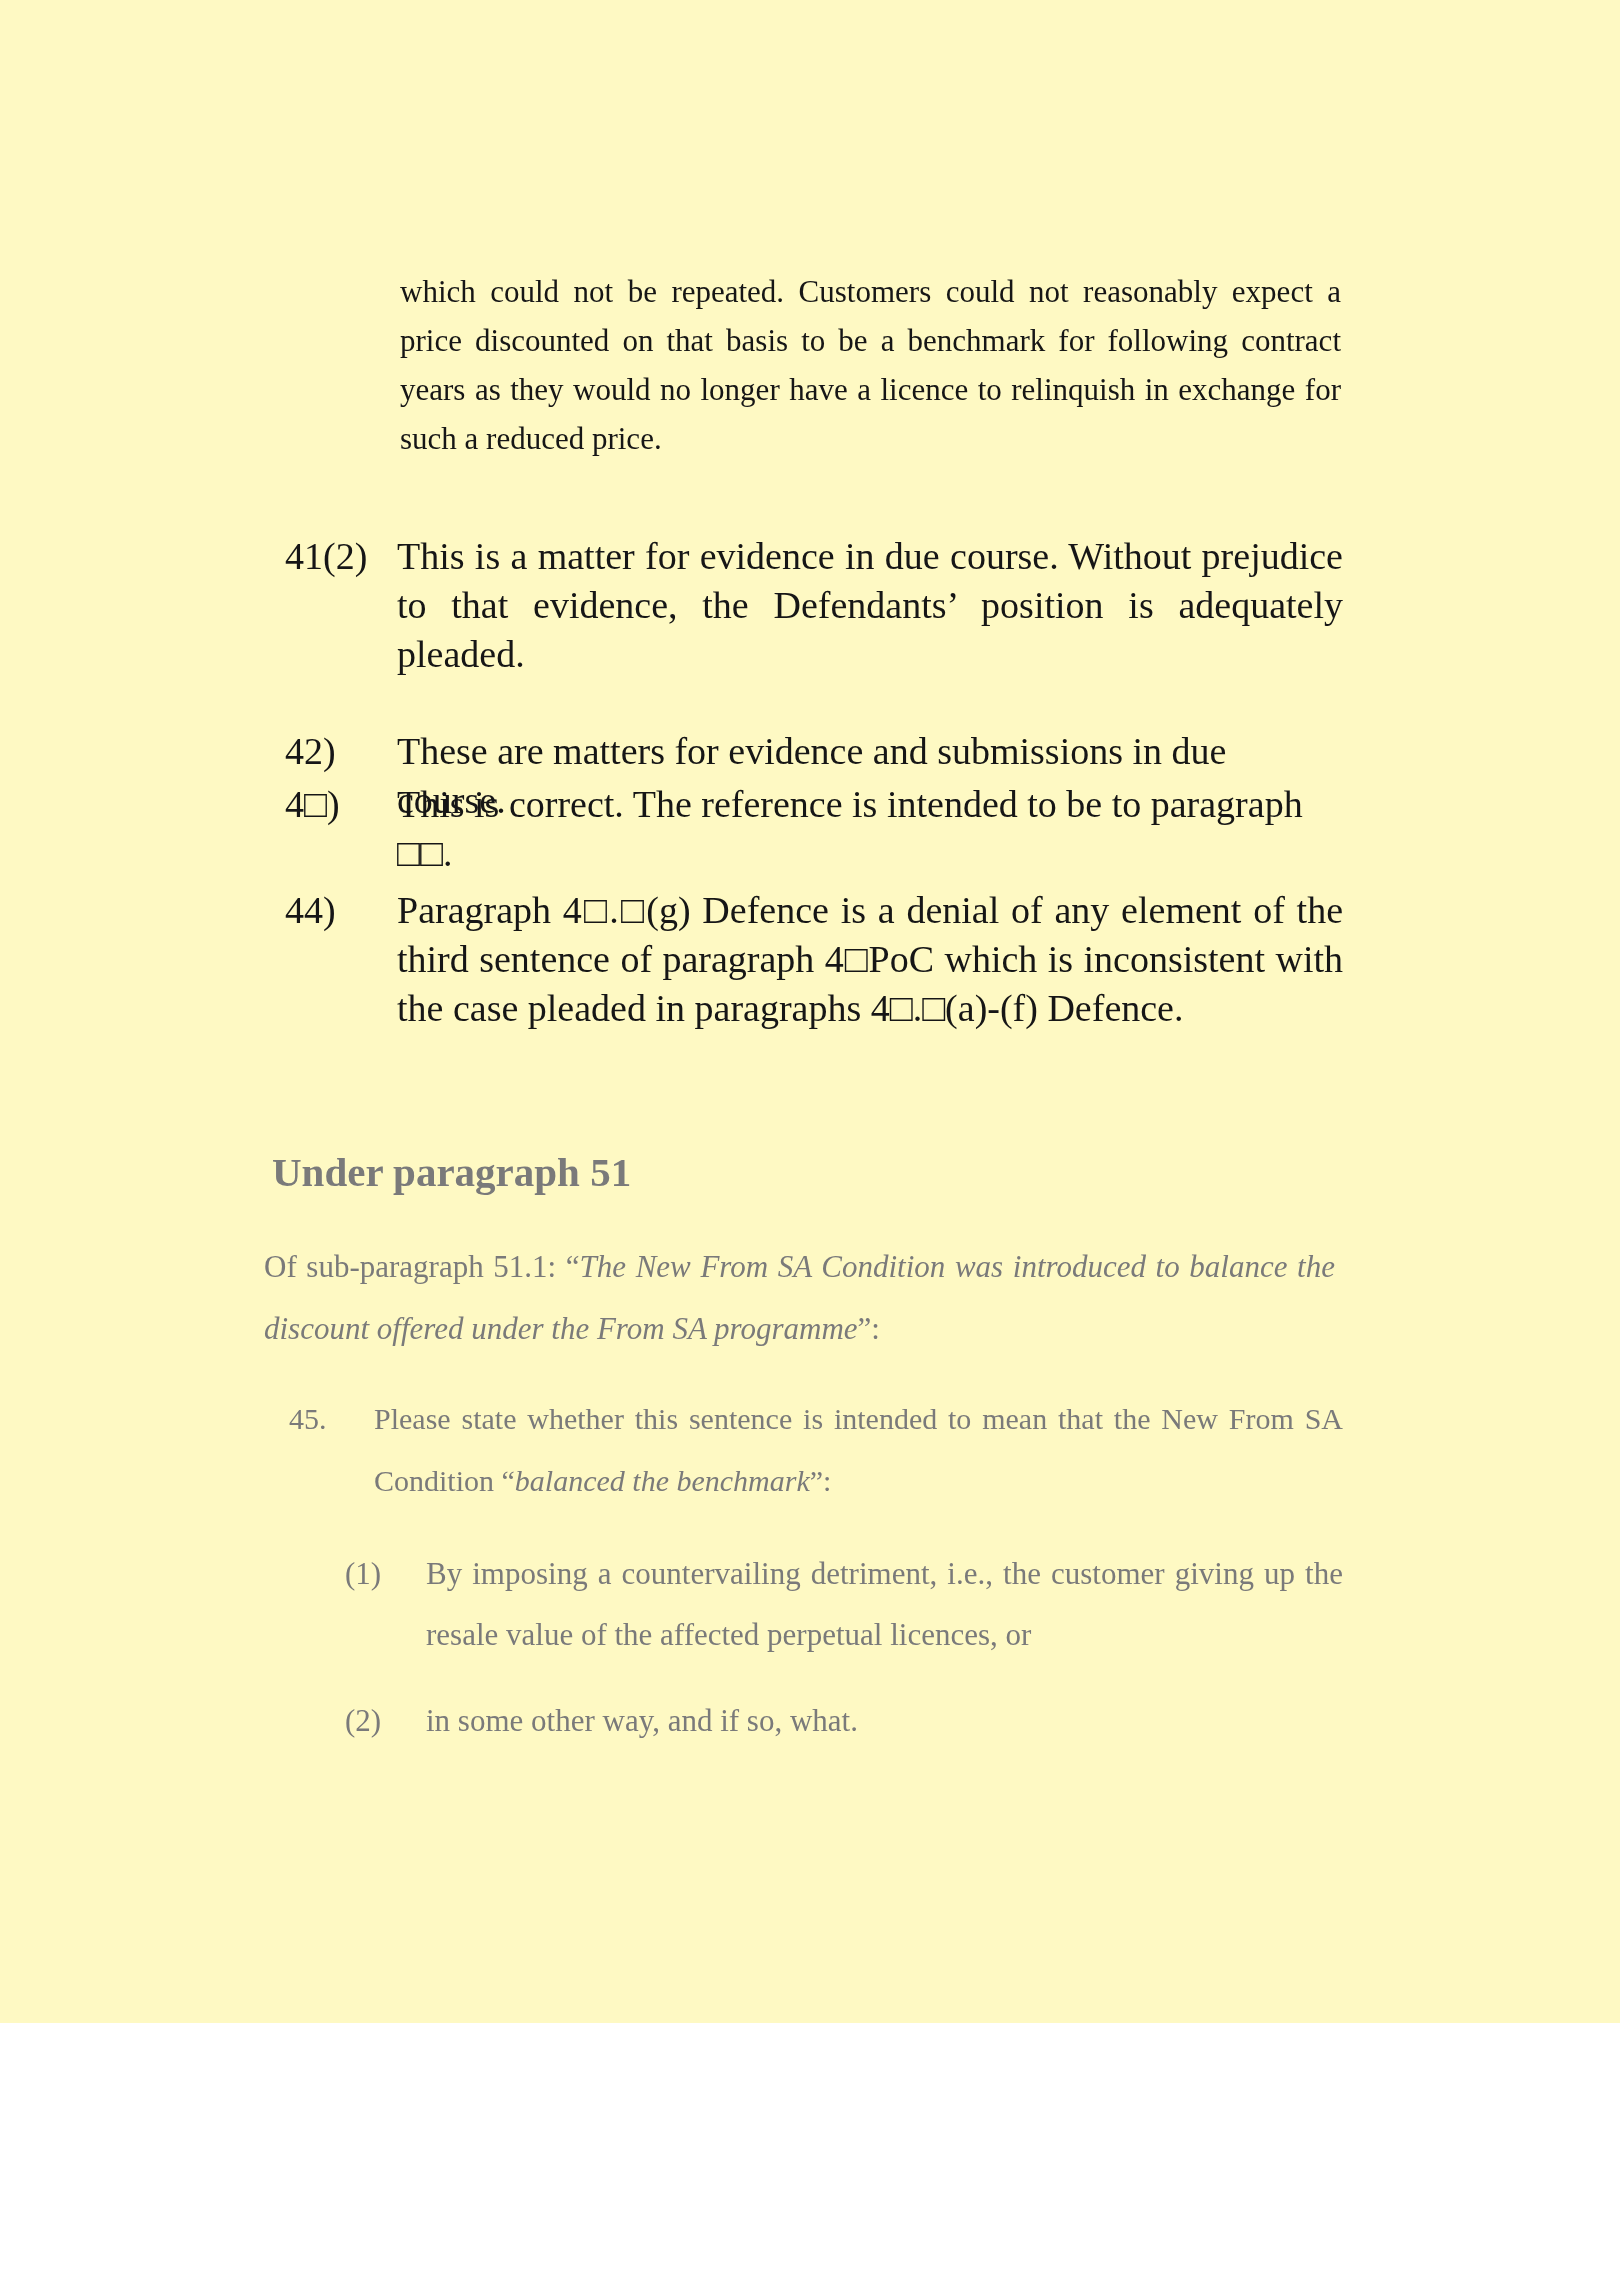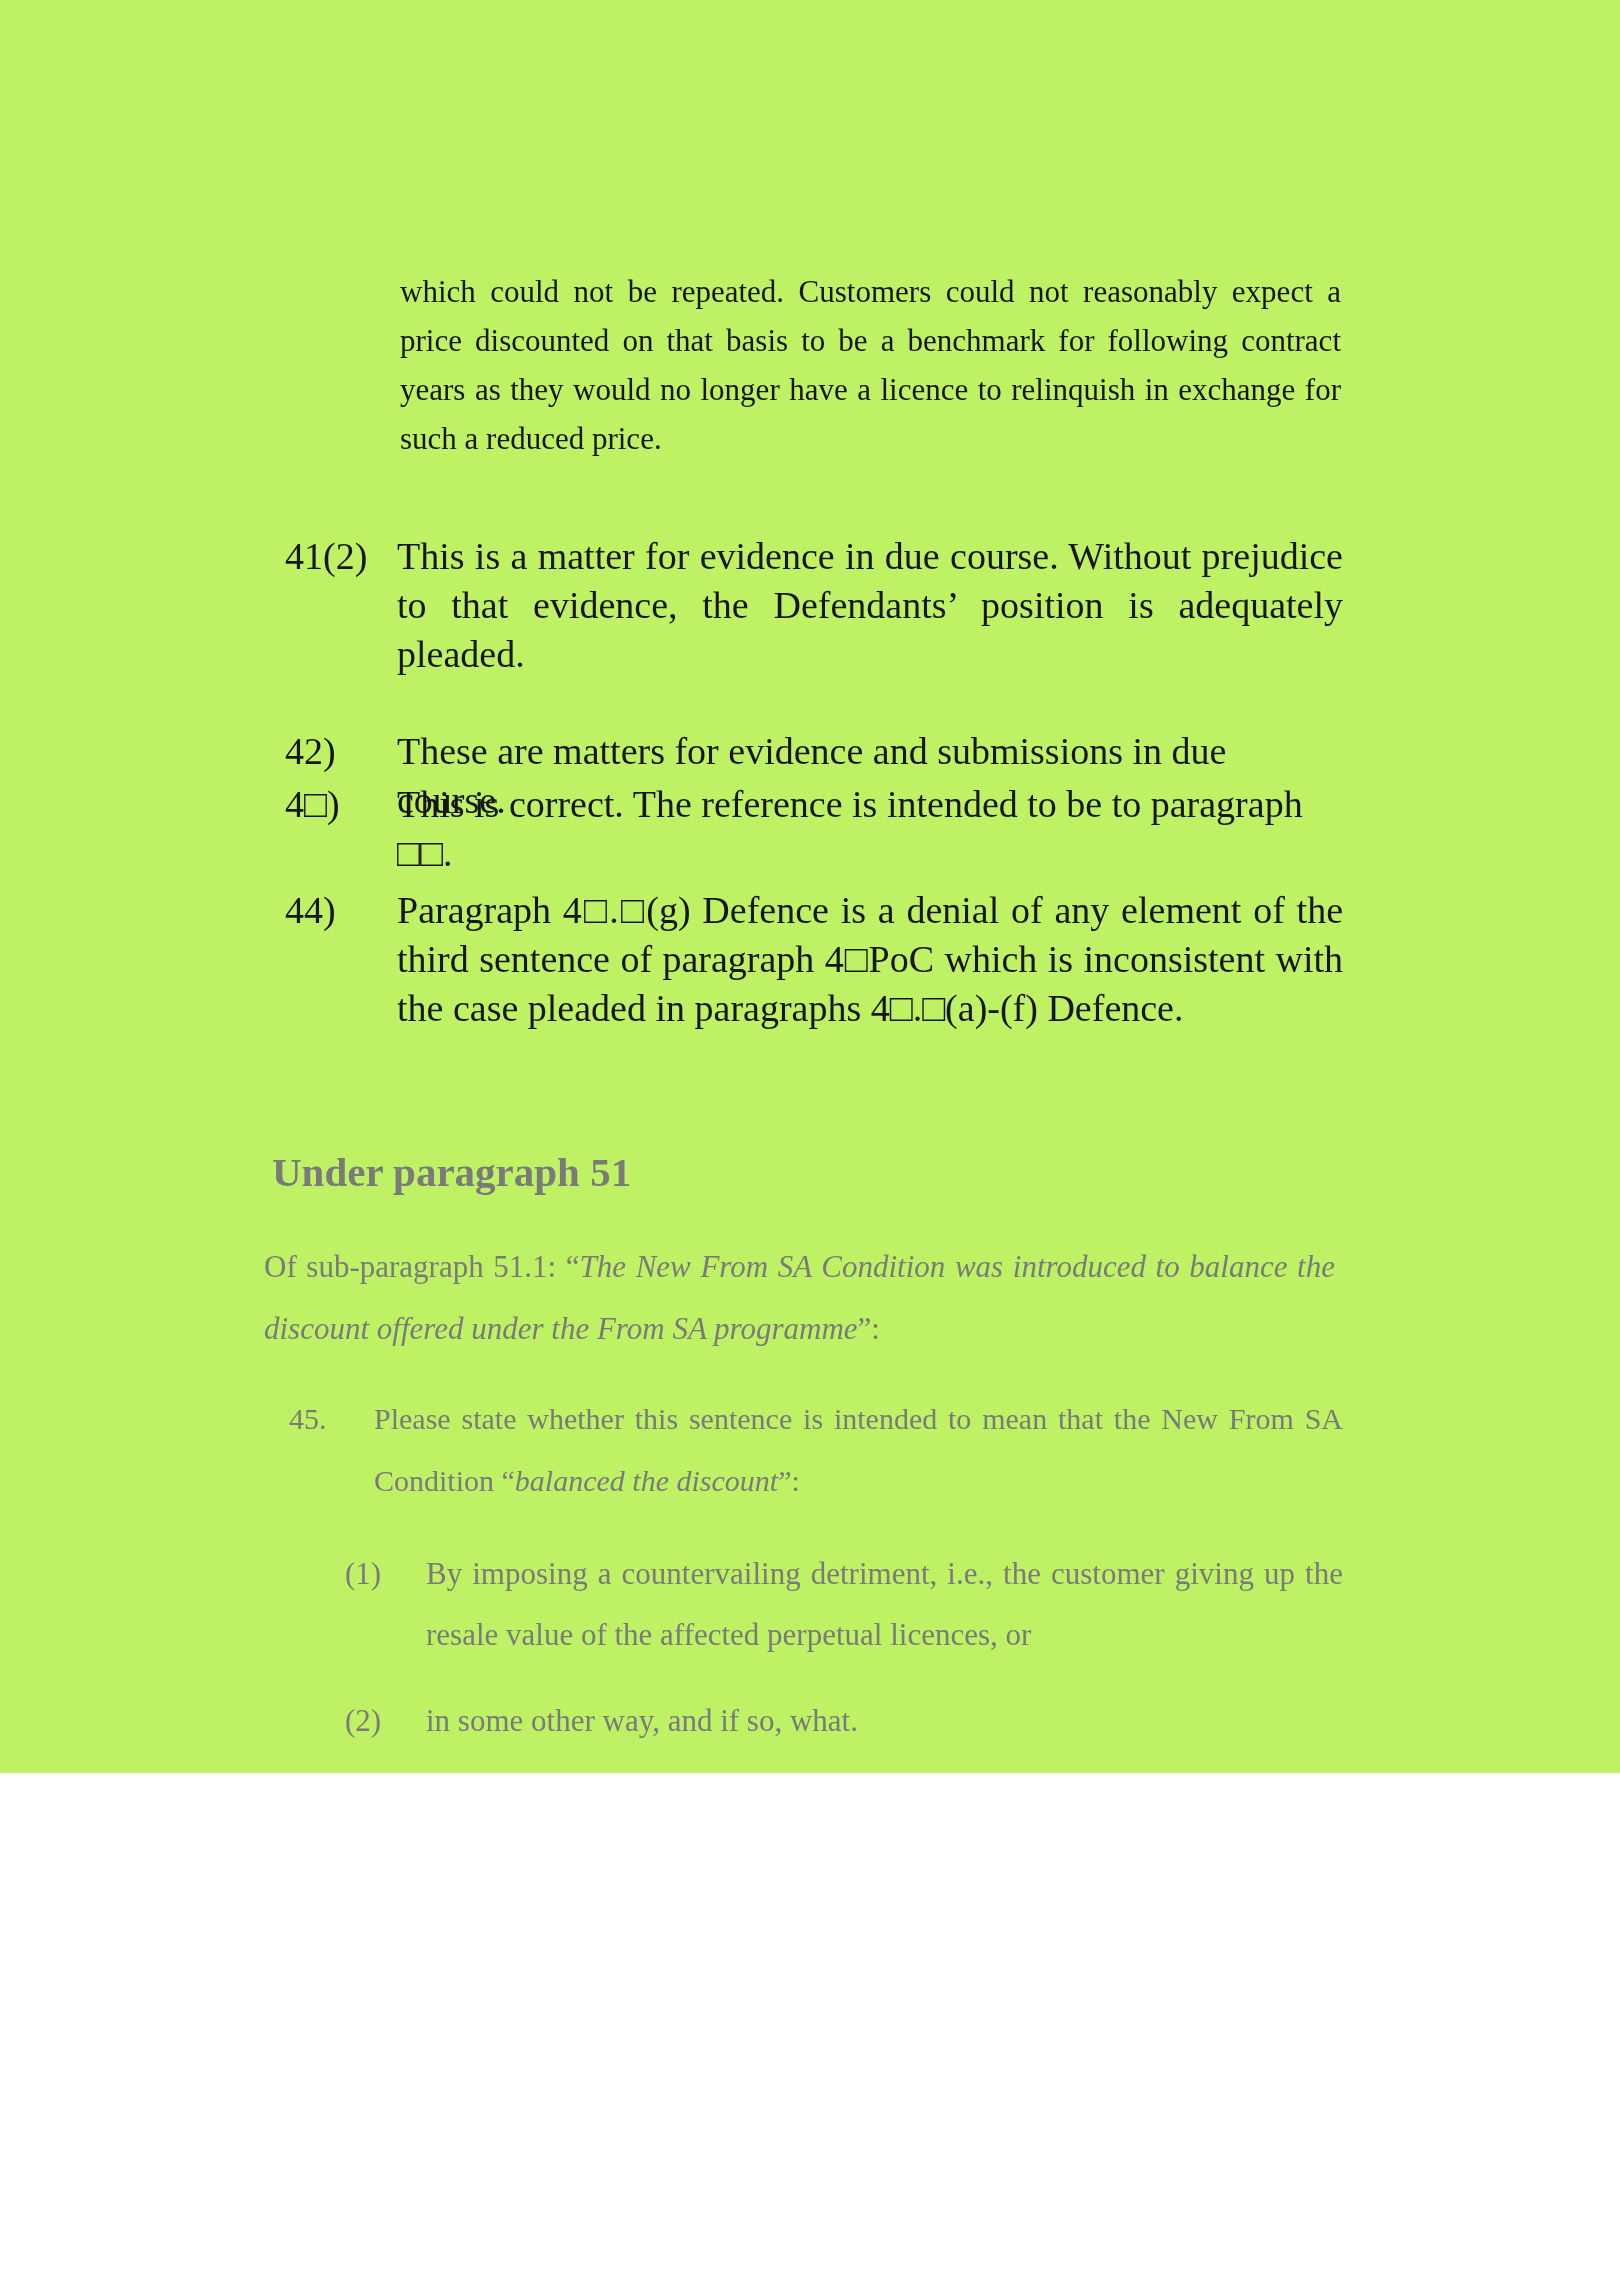--- a/index.html
+++ b/index.html
@@ -1,20 +1,20 @@
 <!DOCTYPE html>
 <html><head>
 <meta charset="utf-8">
 <style>
   html,body{margin:0;padding:0;background:#ffffff;}
   .page{
     position:relative;
     width:1620px;
-    height:1773px;
-    background:#bef264;
+    height:2023px;
+    background:#fef9c3;
     font-family:"Liberation Serif","DejaVu Serif","DejaVu Sans",serif;
     color:#161616;
     overflow:hidden;
   }
   
   .black-para{
     position:absolute;
     font-size:31px;
     line-height:49px;
     text-align:justify;
@@ -115,21 +115,21 @@
     <span class="blabel">44)</span>
     <p class="btext">Paragraph 4□.□(g) Defence is a denial of any element of the third sentence of paragraph 4□PoC which is inconsistent with the case pleaded in paragraphs 4□.□(a)-(f) Defence.</p>
   </div>
 
   <h2 class="gheading gray" style="top:1153px;">Under paragraph 51</h2>
 
   <p class="glead gray" style="top:1236px;"><span>Of sub-paragraph 51.1: “</span><i>The New From SA Condition was introduced to balance the discount offered under the From SA programme</i><span>”:</span></p>
 
   <div class="gitem gray" style="top:1388px;">
     <span class="glabel">45.</span>
-    <p class="gtext"><span>Please state whether this sentence is intended to mean that the New From SA Condition “</span><i>balanced the discount</i><span>”:</span></p>
+    <p class="gtext"><span>Please state whether this sentence is intended to mean that the New From SA Condition “</span><i>balanced the benchmark</i><span>”:</span></p>
   </div>
 
   <div class="gsub gray" style="top:1543px;">
     <span class="gmarker">(1)</span>
     <p class="gtext">By imposing a countervailing detriment, i.e., the customer giving up the resale value of the affected perpetual licences, or</p>
   </div>
 
   <div class="gsub gray" style="top:1690px;">
     <span class="gmarker">(2)</span>
     <p class="gtext single">in some other way, and if so, what.</p>

